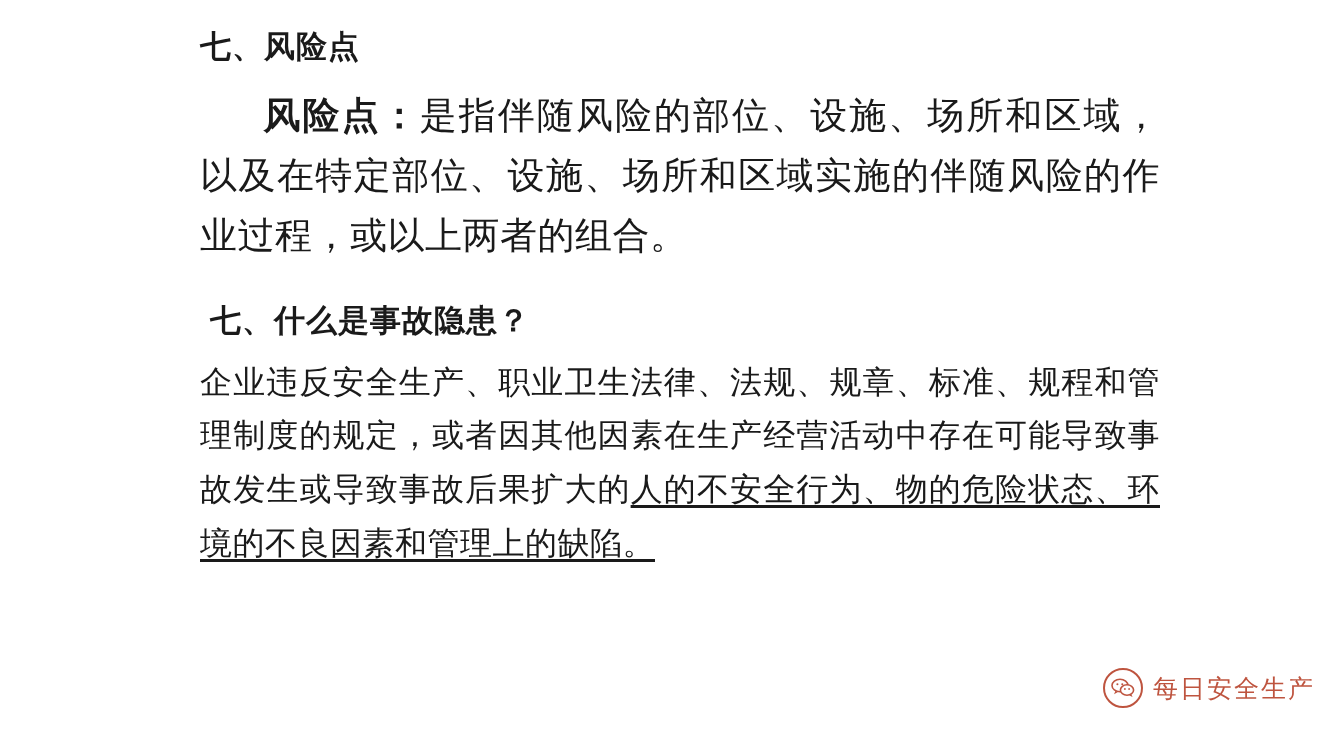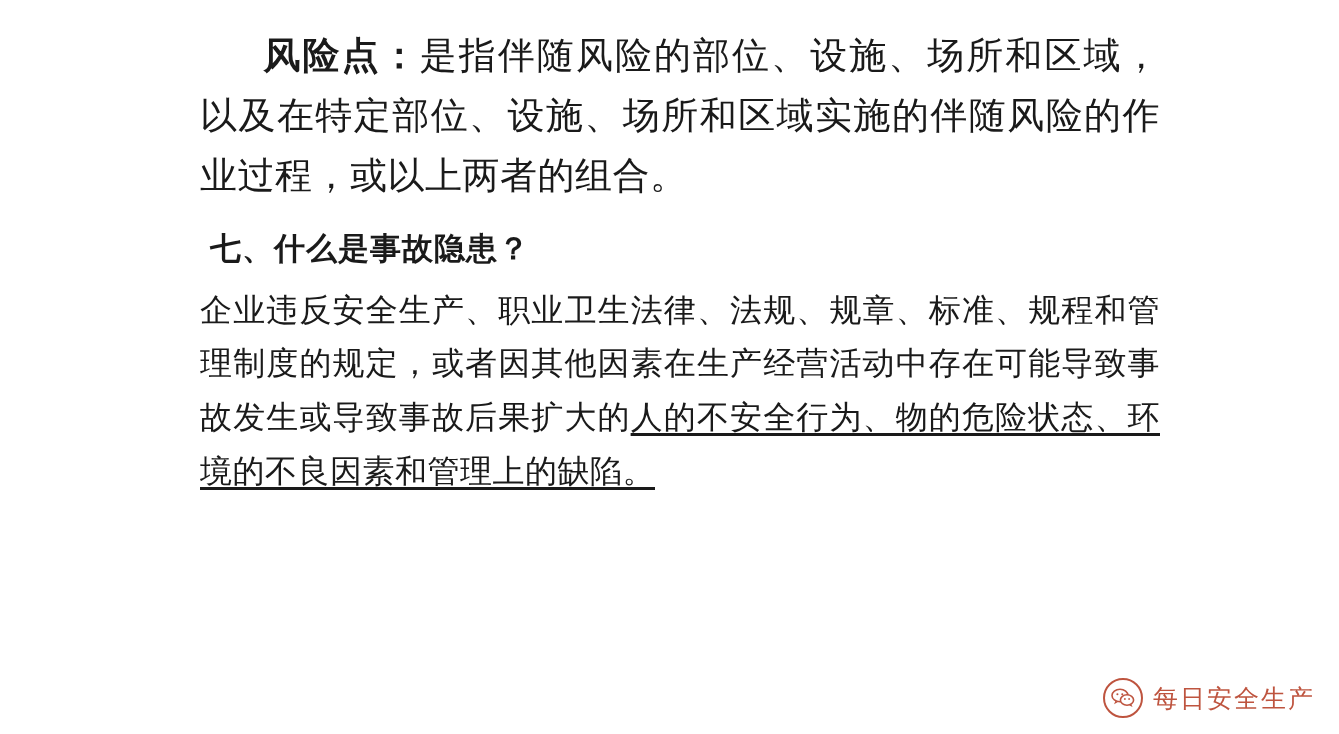--- a/index.html
+++ b/index.html
@@ -28,21 +28,21 @@
     width: 960px;
   }
   .heading {
     font-size: 31px;
     font-weight: bold;
     letter-spacing: 1px;
     margin: 0 0 18px 0;
     line-height: 1.35;
   }
   .heading.second {
-    margin-top: 22px;
+    margin-top: 34px;
     margin-bottom: 14px;
     padding-left: 10px;
   }
   .para {
     font-size: 37px;
     line-height: 1.62;
     margin: 0;
     text-align: justify;
     letter-spacing: 0.5px;
   }
@@ -68,21 +68,21 @@
     text-align: justify;
     letter-spacing: 0.5px;
   }
   .uline {
     text-decoration: underline;
     text-underline-offset: 5px;
   }
   .watermark {
     position: absolute;
     right: 24px;
-    bottom: 16px;
+    bottom: 26px;
     display: flex;
     align-items: center;
     gap: 10px;
     color: #b9462f;
     font-size: 25px;
     font-family: Liberation Serif, serif;
     letter-spacing: 2px;
     opacity: 0.92;
   }
   .wechat-badge {
@@ -97,20 +97,21 @@
     flex: 0 0 auto;
   }
   .wechat-badge svg { display: block; }
 </style>
 </head>
 <body>
 
 <div class="page">
   <div class="content">
 
+    <h2 class="heading">七、风险点</h2>
 
     <p class="para">
       <span class="indent"></span><b>风险点：</b><span>是指伴随风险的部位、设施、场所和区域，以及在特定部位、设施、场所和区域实施的伴随风险的作业过程，或以上两者的组合。</span>
     </p>
 
 
     <h2 class="heading second">七、什么是事故隐患？</h2>
 
     <p class="para2">
       <span class="indent"></span><span>企业违反安全生产、职业卫生法律、法规、规章、标准、规程和管理制度的规定，或者因其他因素在生产经营活动中存在可能导致事故发生或导致事故后果扩大的</span><span class="uline">人的不安全行为、物的危险状态、环境的不良因素和管理上的缺陷。</span>

